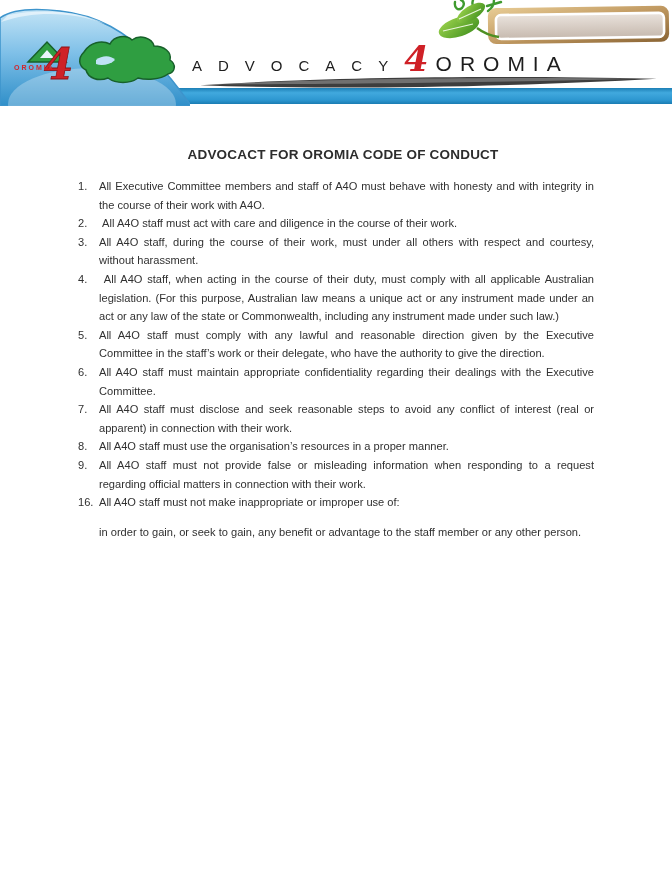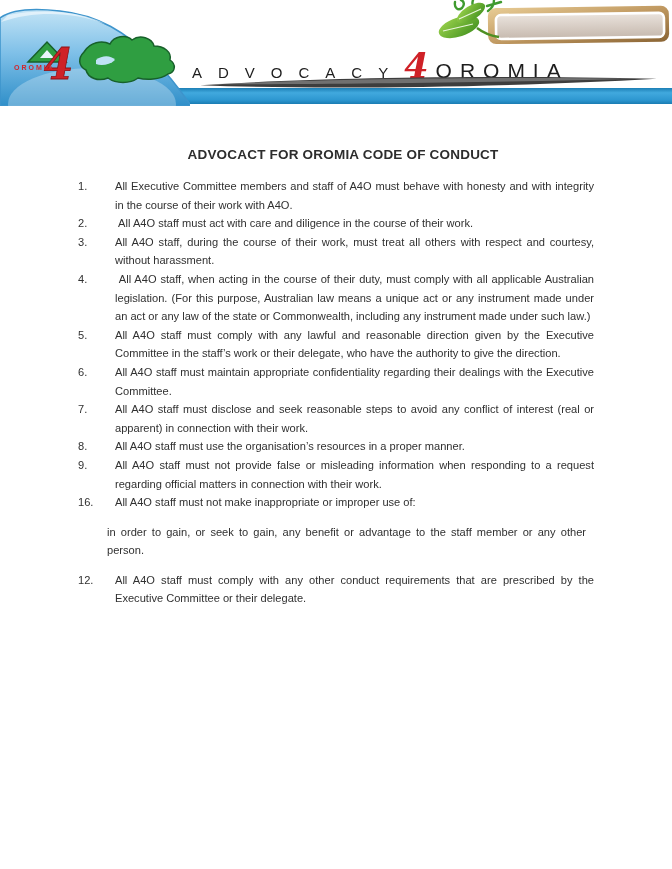--- a/index.html
+++ b/index.html
@@ -11,43 +11,43 @@
   
   .band {
     position:absolute; left:0; top:88px; width:672px; height:16px;
     background:linear-gradient(180deg,#1d7fb5 0%, #41a9de 30%, #2d97d0 75%, #1a7cb2 100%);
   }
   .logo-svg   { position:absolute; left:0;   top:0;  width:190px; height:106px; z-index:3; }
   .swoosh-svg { position:absolute; left:185px; top:75px; width:487px; height:15px; z-index:2; }
   .topright-svg { position:absolute; left:425px; top:0; width:247px; height:46px; z-index:3; }
 
   .brand-row {
-    position:absolute; left:192px; top:48px; width:480px; height:38px;
+    position:absolute; left:192px; top:41px; width:480px; height:38px;
     display:flex; align-items:baseline; color:#1d1d1d; z-index:2; white-space:nowrap;
   }
   .brand-word1 { font-size:15px; letter-spacing:16px; font-weight:400; }
   .brand-num   { font-family:"DejaVu Serif", serif; font-style:italic; font-weight:bold;
                  font-size:35px; color:#cf2127; line-height:1; margin:0 7px 0 0; }
   .brand-word2 { font-size:21px; letter-spacing:8px; font-weight:500; }
 
   
   .doc-title {
     position:absolute; top:147px; left:7px; width:672px; text-align:center;
     font-size:13.5px; font-weight:bold; color:#2d2d2d; letter-spacing:0.2px;
   }
   .list {
     position:absolute; top:177px; left:78px; width:516px;
     font-size:11.1px; line-height:18.6px; color:#303030;
   }
   .item { display:flex; }
   .item-num  { flex:0 0 21px; }
   .item-body { flex:1; min-width:0; }
-  .item-text { text-align:justify;margin-left:16px; }
+  .item-text { text-align:justify; }
   .subitem { text-align:left; }
-  .continuation { margin:11px 8px; text-align:justify; }
+  .continuation { margin:11px 0; text-align:justify; }
 </style>
 </head>
 <body>
 
 <div class="page">
 
   <div class="band"></div>
 
   <svg class="logo-svg" viewBox="0 0 190 106" xmlns="http://www.w3.org/2000/svg">
     <defs>
@@ -138,21 +138,21 @@
       <span class="item-num">2.</span>
       <div class="item-body">
         <div class="item-text">&nbsp;All A4O staff must act with care and diligence in the course of their work.</div>
 
       </div>
     </li>
 
     <li class="item">
       <span class="item-num">3.</span>
       <div class="item-body">
-        <div class="item-text">All A4O staff, during the course of their work, must treat all others with respect and courtesy, without harassment.</div>
+        <div class="item-text">All A4O staff, during the course of their work, must under all others with respect and courtesy, without harassment.</div>
 
       </div>
     </li>
 
     <li class="item">
       <span class="item-num">4.</span>
       <div class="item-body">
         <div class="item-text">&nbsp;All A4O staff, when acting in the course of their duty, must comply with all applicable Australian legislation. (For this purpose, Australian law means a unique act or any instrument made under an act or any law of the state or Commonwealth, including any instrument made under such law.)</div>
 
       </div>
@@ -202,22 +202,15 @@
       <span class="item-num">16.</span>
       <div class="item-body">
         <div class="item-text">All A4O staff must not make inappropriate or improper use of:</div>
         <div class="subitems">
           </div>
         <p class="continuation">in order to gain, or seek to gain, any benefit or advantage to the staff member or any other person.</p>
       </div>
     </li>
 
 
-    <li class="item">
-      <span class="item-num">12.</span>
-      <div class="item-body">
-        <div class="item-text">All A4O staff must comply with any other conduct requirements that are prescribed by the Executive Committee or their delegate.</div>
-
-      </div>
-    </li>
   </ol>
 
 </div>
 
 </body></html>

